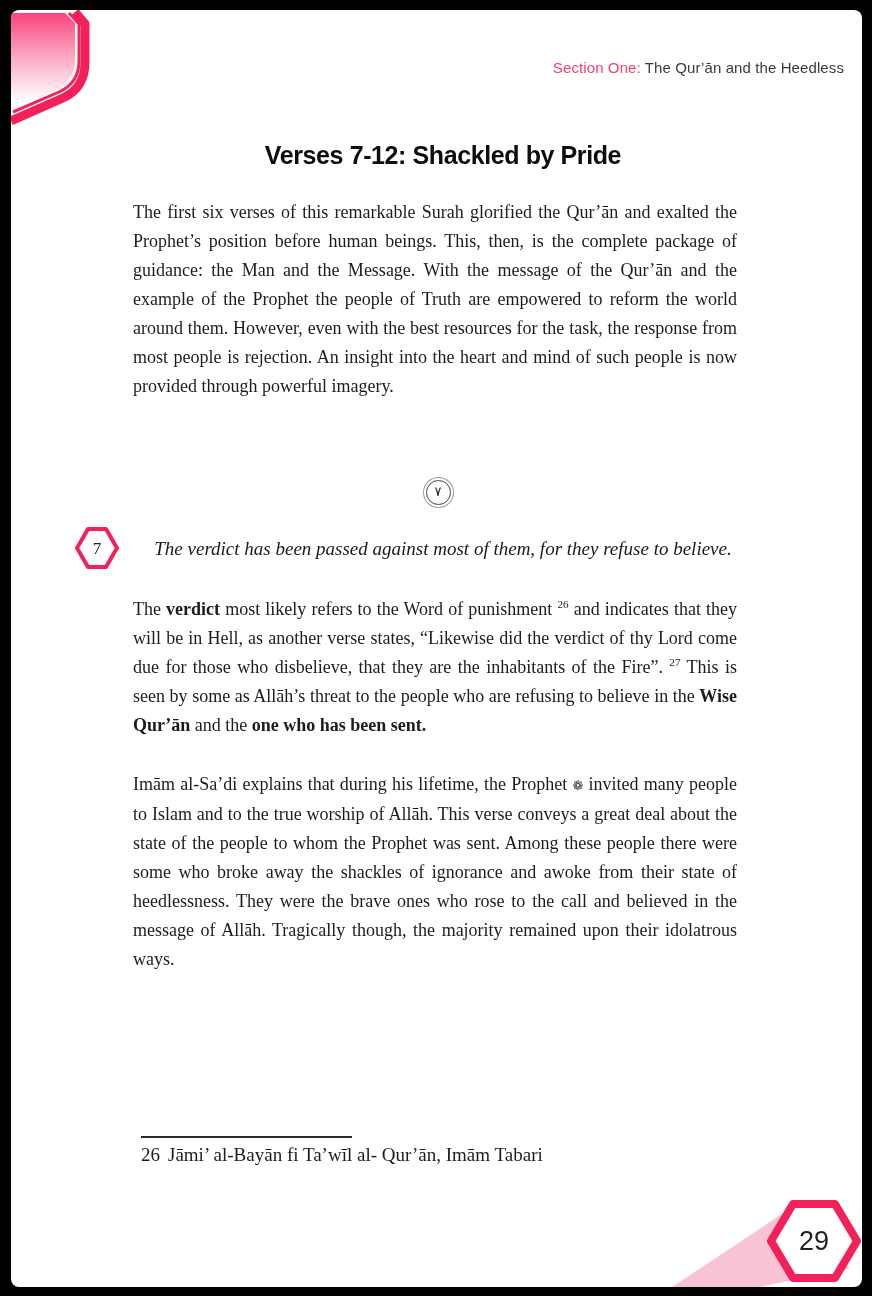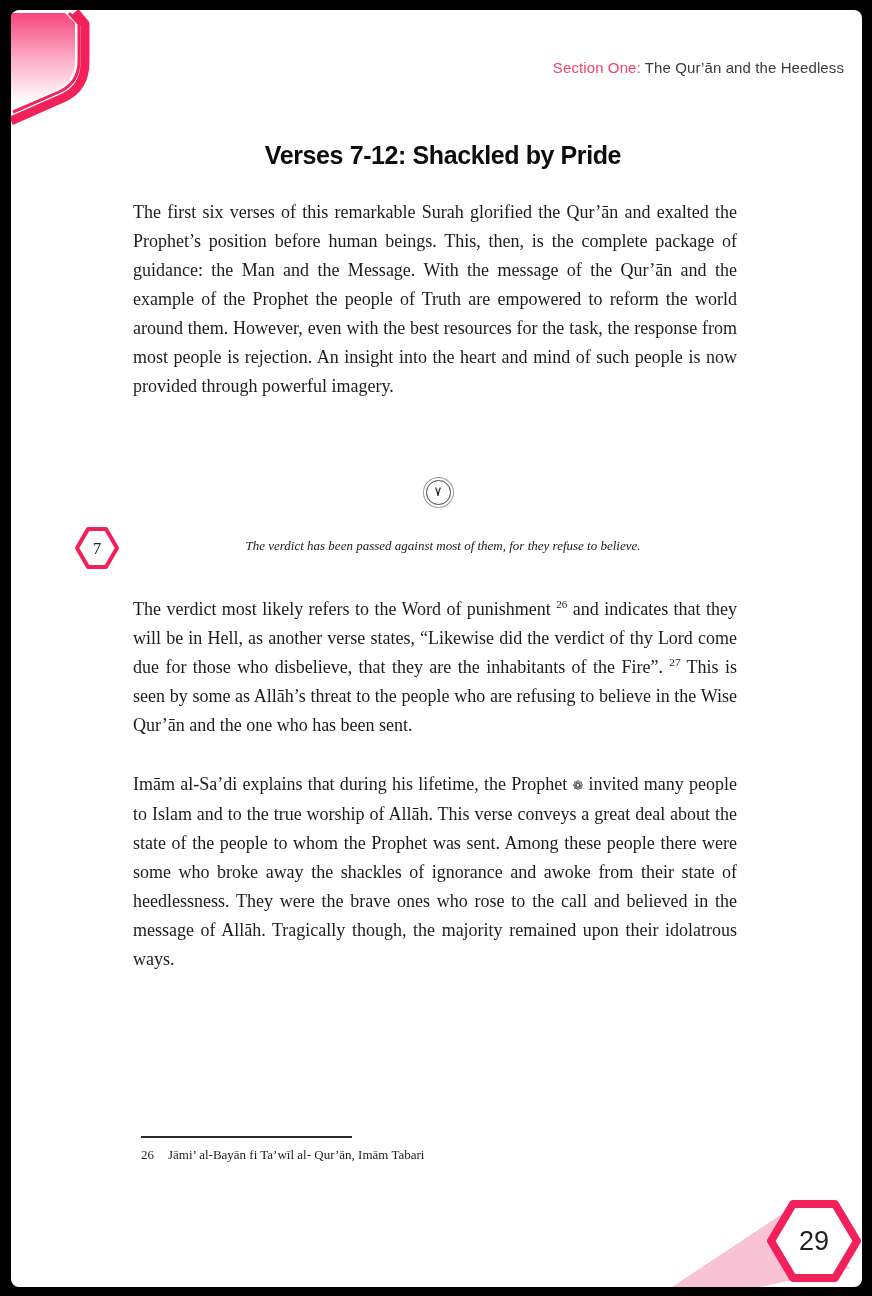--- a/index.html
+++ b/index.html
@@ -23,50 +23,50 @@
     font-weight:700; font-size:25px; color:#0d0d0d; letter-spacing:-0.4px;
   }
   .body-par {
     position:absolute; left:122px; width:604px;
     font-size:18px; line-height:29px; color:#1c1c1c;
     text-align:justify; text-justify:inter-word;
   }
   .p1 { top:188px; }
   .p2 { top:585px; }
   .p3 { top:760px; }
-  .run-b { font-weight:normal; }
+  .run-b { font-weight:bold; }
   .run-i { }
   .run-sup { vertical-align:super; font-size:0.62em; line-height:0; }
   .run-orn { font-family:"DejaVu Sans", sans-serif; font-size:13px; color:#333; }
   
   .arabic-line {
     position:absolute; top:452px; left:130px; width:604px;
     text-align:center; direction:rtl;
     font-family:"DejaVu Sans", sans-serif; font-size:28px; color:#111;
     line-height:58px;
   }
   .ayah-marker {
     display:inline-flex; width:25px; height:25px; border-radius:50%;
     border:1px solid #4a4a4a; box-shadow:0 0 0 2px #fff, 0 0 0 3px #9a9a9a;
     align-items:center; justify-content:center;
     font-size:13px; color:#222; margin-right:10px; vertical-align:middle;
   }
   
   .verse-translation {
     position:absolute; top:528px; left:130px; width:604px;
-    text-align:center; font-style:italic; font-size:13px; color:#1a1a1a;
+    text-align:center; font-style:italic; font-size:19px; color:#1a1a1a;
   }
   .verse-badge { position:absolute; left:63px; top:515px; }
   
   .footnote-rule {
     position:absolute; left:130px; top:1126px; width:211px;
     border-top:2px solid #2a2a2a;
   }
   .footnotes { position:absolute; left:130px; top:1133px; width:604px;
-    font-size:13px; color:#1c1c1c; }
+    font-size:19px; color:#1c1c1c; }
   .fn-row { line-height:24px; }
   .fn-num { display:inline-block; min-width:27px; }
   
   .corner-deco { position:absolute; left:0; top:0; }
   .ribbon-deco { position:absolute; left:600px; top:1180px; }
   .pageno-badge { position:absolute; left:756px; top:1188px; }
 </style>
 </head>
 <body>
 

